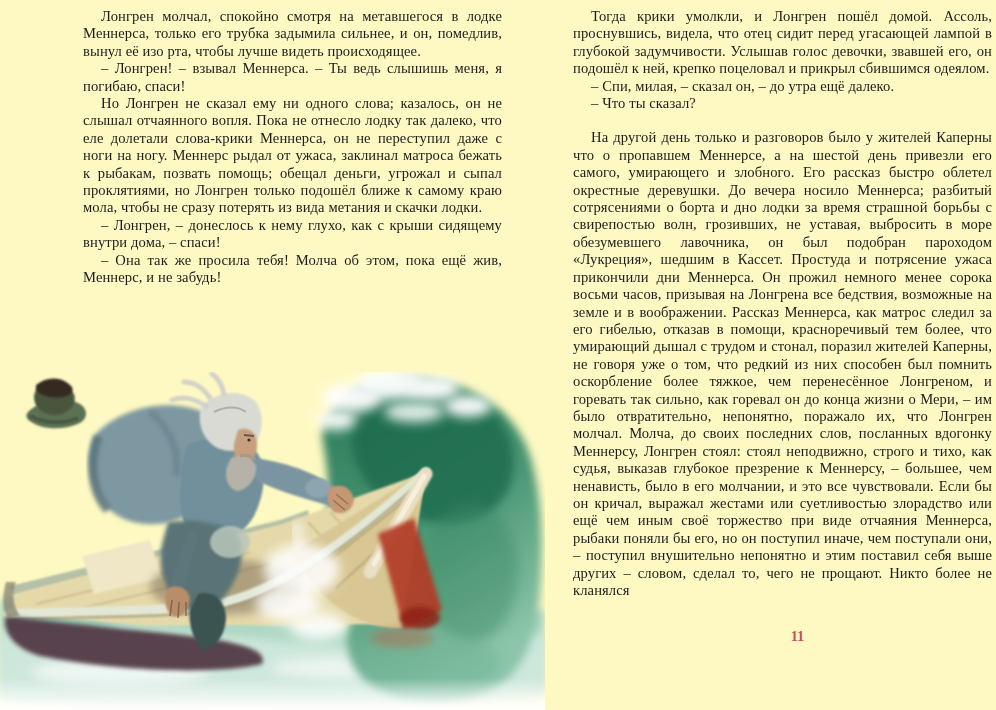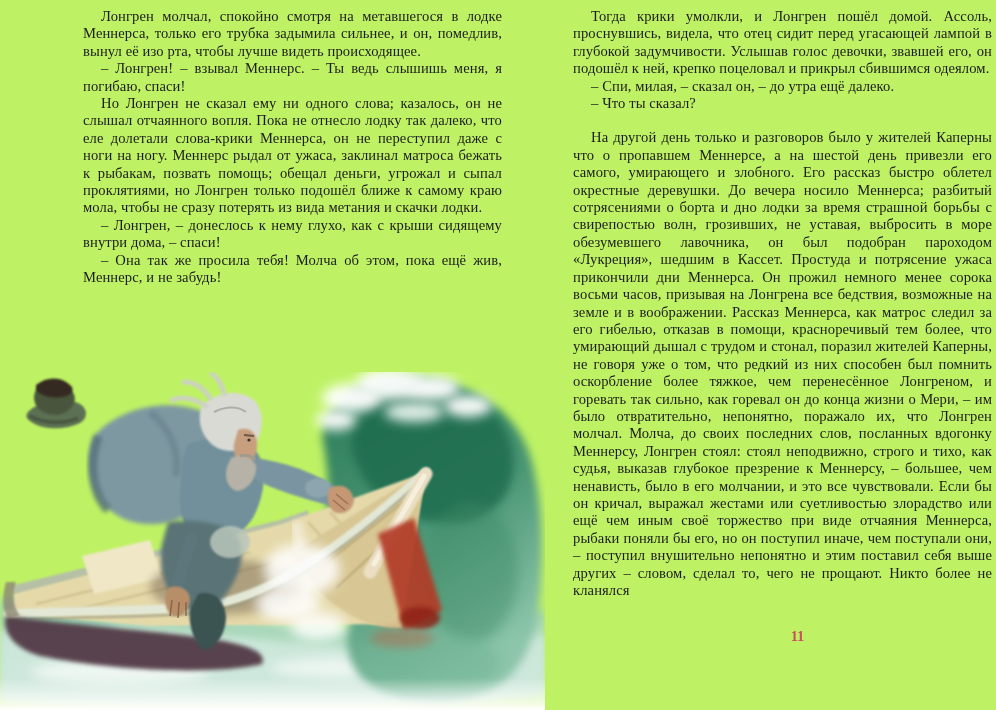--- a/index.html
+++ b/index.html
@@ -1,20 +1,20 @@
 <!DOCTYPE html>
 <html><head>
 <meta charset="utf-8">
 <style>
   html,body{margin:0;padding:0;}
   body{
     width:996px;height:710px;background:#ffffff;overflow:hidden;position:relative;
     font-family:"Liberation Serif","DejaVu Serif",serif;
   }
-  .spread{position:absolute;inset:0;background:#bef264;}
+  .spread{position:absolute;inset:0;background:#fef9c3;}
   .text-col{position:absolute;top:8px;width:419px;}
   .text-col.left{left:83px;}
   .text-col.right{left:557px;margin-left:16px;}
   .para{
     margin:0;text-indent:18px;text-align:justify;
     font-size:14.6px;line-height:17.4px;color:#1c1c1c;
     letter-spacing:.1px;
   }
   .it{}
   .section-break{height:17px;}
@@ -27,21 +27,21 @@
   }
 </style>
 </head>
 <body>
 
 <div class="spread">
 
   <section>
     <div class="text-col left">
         <p class="para"><span>Лонгрен молчал, спокойно смотря на метавшегося в лодке Меннерса, только его трубка задымила сильнее, и он, помедлив, вынул её изо рта, чтобы лучше видеть происходящее.</span></p>
-        <p class="para"><span>– Лонгрен! – взывал Меннерс. – Ты ведь слышишь меня, я погибаю, спаси!</span></p>
+        <p class="para"><span>– Лонгрен! – взывал Меннерса. – Ты ведь слышишь меня, я погибаю, спаси!</span></p>
         <p class="para"><span>Но Лонгрен не сказал ему ни одного слова; казалось, он не слышал отчаянного вопля. Пока не отнесло лодку так далеко, что еле долетали слова-крики Меннерса, он не переступил даже с ноги на ногу. Меннерс рыдал от ужаса, заклинал матроса бежать к рыбакам, позвать помощь; обещал деньги, угрожал и сыпал проклятиями, но Лонгрен только подошёл ближе к самому краю мола, чтобы не сразу потерять из вида метания и скачки лодки.</span></p>
         <p class="para"><span>– Лонгрен, – донеслось к нему глухо, как с крыши сидящему внутри дома, – спаси!</span></p>
         <p class="para"><span>– Она так же просила тебя! Молча об этом, пока ещё жив, Меннерс, и не забудь!</span></p>
       </div>
 
     <svg class="illustration" viewBox="0 0 545 338" role="img" aria-label="Акварельная иллюстрация: седой бородатый Меннерс в развевающемся серо-синем плаще, припав на колено в накренившейся лодке, цепляется за борт; нос лодки вздыблен огромной тёмно-зелёной волной, у носа красное весло, слева в воздухе летит сорванная зелёная шляпа">
       <defs>
         <filter id="f1" x="-30%" y="-30%" width="160%" height="160%">
             <feGaussianBlur stdDeviation="0.9"></feGaussianBlur>
           </filter>

